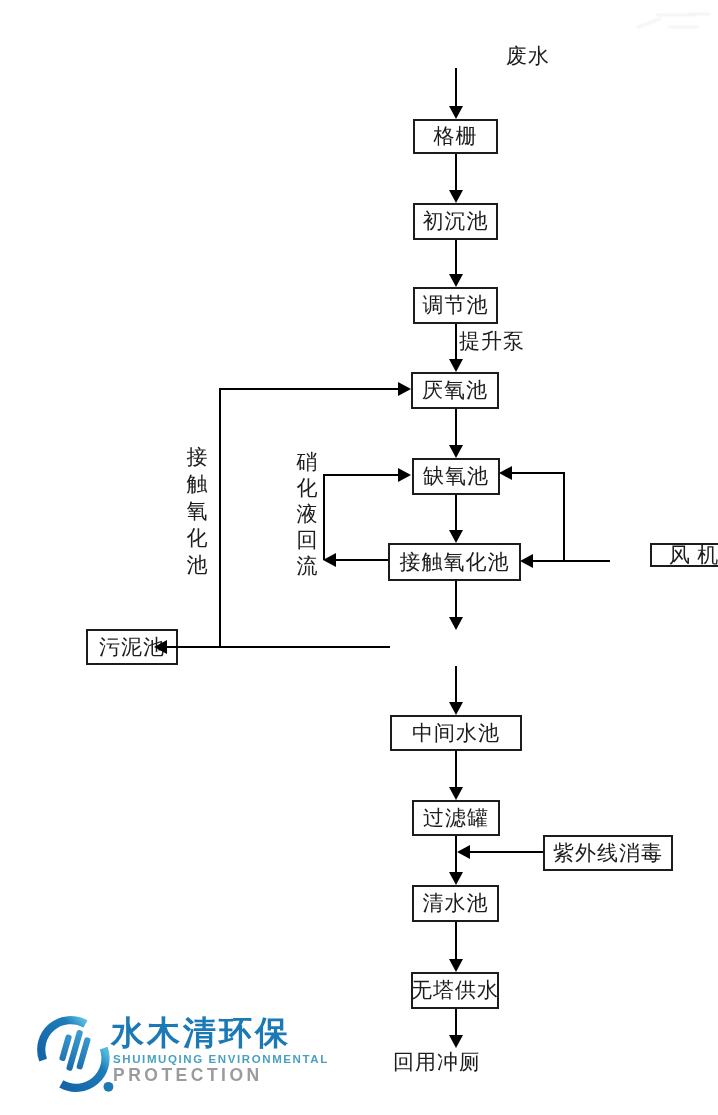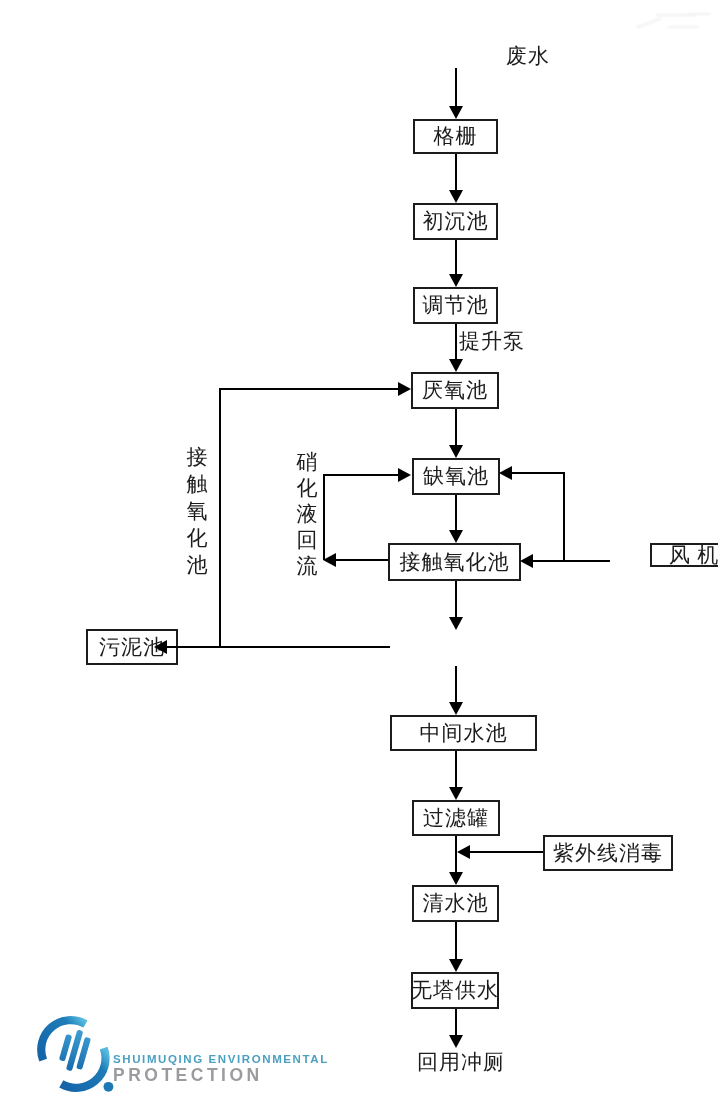--- a/index.html
+++ b/index.html
@@ -94,21 +94,21 @@
   <div class="arrD" style="left:449px;top:1035px;"></div>
 
   <div class="node" style="left:413px;top:119px;width:85px;height:35px;">格栅</div>
   <div class="node" style="left:413px;top:203px;width:85px;height:37px;">初沉池</div>
   <div class="node" style="left:413px;top:287px;width:85px;height:37px;">调节池</div>
   <div class="node" style="left:411px;top:372px;width:88px;height:37px;">厌氧池</div>
   <div class="node" style="left:412px;top:458px;width:88px;height:37px;">缺氧池</div>
   <div class="node" style="left:388px;top:543px;width:133px;height:38px;">接触氧化池</div>
   <div class="node" style="left:610px;top:543px;width:88px;height:24px;margin-left:40px;">风 机</div>
   <div class="node" style="left:62px;top:629px;width:92px;height:36px;margin-left:24px;">污泥池</div>
-  <div class="node" style="left:390px;top:715px;width:147px;height:36px;">中间水池</div>
+  <div class="node" style="left:390px;top:715px;width:132px;height:36px;">中间水池</div>
   <div class="node" style="left:412px;top:800px;width:88px;height:36px;">过滤罐</div>
   <div class="node" style="left:543px;top:835px;width:130px;height:36px;">紫外线消毒</div>
   <div class="node" style="left:412px;top:885px;width:87px;height:37px;">清水池</div>
   <div class="node" style="left:411px;top:972px;width:88px;height:37px;">无塔供水</div>
 
   <div class="lbl" style="left:459px;top:329px;">提升泵</div>
 
   <div class="vline" style="left:219px;top:388px;height:260px;"></div>
   <div class="hline" style="left:219px;top:388px;width:181px;"></div>
   <div class="arrR" style="left:398px;top:382px;"></div>
@@ -126,21 +126,21 @@
 
   <div class="hline" style="left:533px;top:560px;width:77px;"></div>
   <div class="arrL" style="left:520px;top:554px;"></div>
   <div class="vline" style="left:563px;top:472px;height:90px;"></div>
   <div class="hline" style="left:512px;top:472px;width:53px;"></div>
   <div class="arrL" style="left:499px;top:466px;"></div>
 
   <div class="hline" style="left:470px;top:851px;width:73px;"></div>
   <div class="arrL" style="left:457px;top:845px;"></div>
 
-  <div class="lbl" style="left:417px;top:1050px;">回用冲厕</div>
+  <div class="lbl" style="left:393px;top:1050px;">回用冲厕</div>
 
   <svg class="logo-svg" width="82" height="84" viewBox="0 0 100 102">
     <defs>
       <linearGradient id="lg1" gradientUnits="userSpaceOnUse" x1="65" y1="14" x2="18" y2="58">
         <stop offset="0" stop-color="#55bade"></stop>
         <stop offset="0.25" stop-color="#1d7cb8"></stop>
         <stop offset="1" stop-color="#1565a8"></stop>
       </linearGradient>
       <linearGradient id="lg2" gradientUnits="userSpaceOnUse" x1="87" y1="45" x2="35" y2="86">
         <stop offset="0" stop-color="#55bade"></stop>
@@ -154,16 +154,17 @@
     </defs>
     <path d="M 64 14.5 A 36 36 0 0 0 12.4 58.5" fill="none" stroke="url(#lg1)" stroke-width="10"></path>
     <path d="M 34.5 87.5 A 36 36 0 0 0 86.2 43.8" fill="none" stroke="url(#lg2)" stroke-width="10"></path>
     <g transform="rotate(16 50 50)" fill="url(#lgB)">
       <rect x="34.5" y="30" width="7.5" height="33" rx="3"></rect>
       <rect x="46.0" y="21" width="7.5" height="51" rx="3"></rect>
       <rect x="57.5" y="27" width="7.5" height="40" rx="3"></rect>
     </g>
     <circle cx="92" cy="91" r="6" fill="#1c79b6"></circle>
   </svg>
+  <div class="logo-cn">水木清环保</div>
   <div class="logo-en1">SHUIMUQING  ENVIRONMENTAL</div>
   <div class="logo-en2">PROTECTION</div>
 
 </div>
 
 </body></html>

